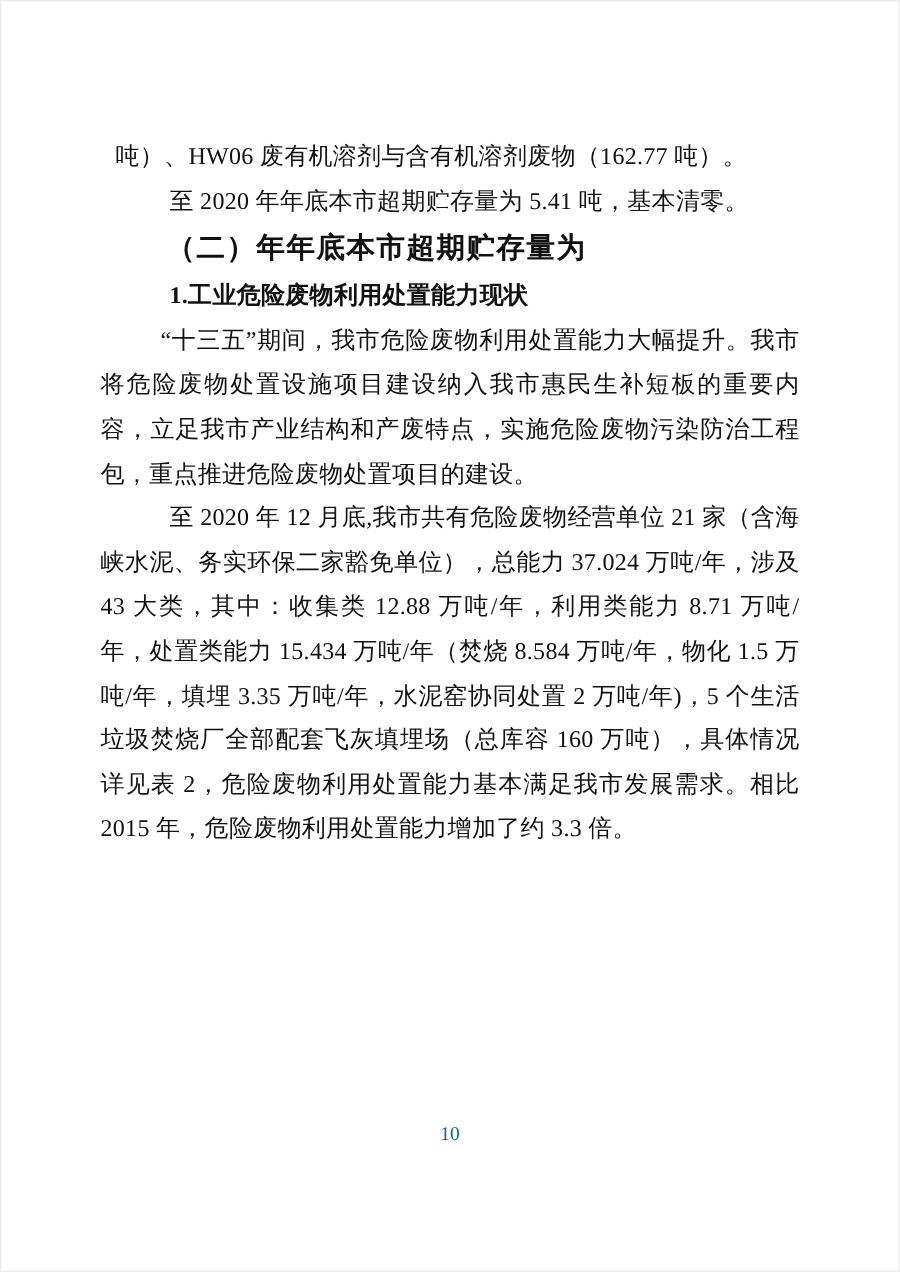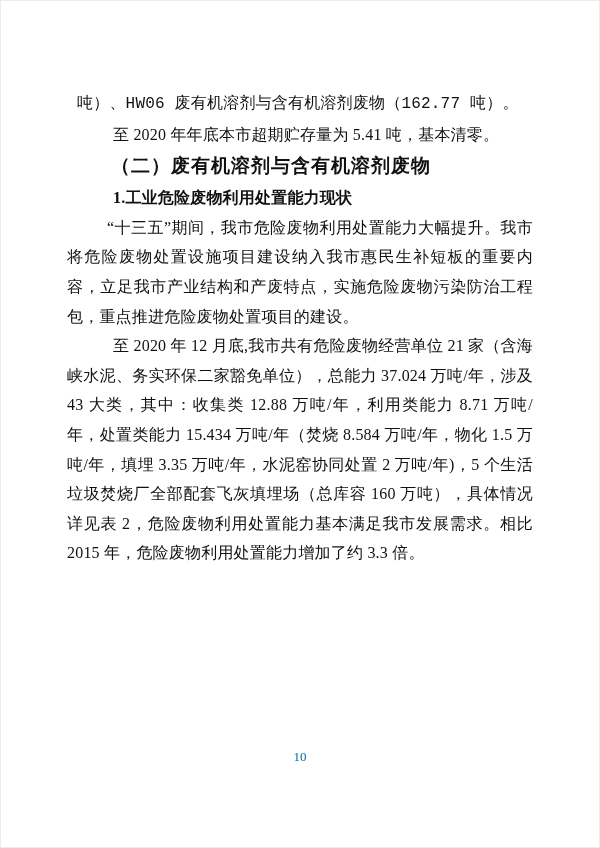--- a/index.html
+++ b/index.html
@@ -24,21 +24,21 @@
     top: 89px;
   }
   .content p {
     font-size: 16px;
     line-height: 29.6px;
     text-align: justify;
     text-justify: inter-ideograph;
     color: #111111;
     letter-spacing: 0.2px;
   }
-  p.cont { text-indent: 10px; font-family: Liberation Mono, monospace; }
+  p.cont { text-indent: 10px; }
   p.body-indent { text-indent: 46px; }
   p.body-indent-sm { text-indent: 32px; }
   p.body-indent-q { text-indent: 40px; }
   p.h3 {
     font-weight: bold;
     text-indent: 46px;
     text-align: left;
   }
   p.h2 {
     font-weight: bold;
@@ -62,21 +62,21 @@
     font-family: "Liberation Serif", "DejaVu Serif", serif;
   }
 </style>
 </head>
 <body>
 
 <div class="page">
   <div class="content">
     <p class="cont">吨）、HW06 废有机溶剂与含有机溶剂废物（162.77 吨）。</p>
     <p class="body-indent">至 2020 年年底本市超期贮存量为 5.41 吨，基本清零。</p>
-    <p class="h2">（二）废有机溶剂与含有机溶剂废物</p>
+    <p class="h2">（二）年年底本市超期贮存量为</p>
     <p class="h3">1.工业危险废物利用处置能力现状</p>
     <p class="body-indent-q">“十三五”期间，我市危险废物利用处置能力大幅提升。我市将危险废物处置设施项目建设纳入我市惠民生补短板的重要内容，立足我市产业结构和产废特点，实施危险废物污染防治工程包，重点推进危险废物处置项目的建设。</p>
     <p class="body-indent">至 2020 年 12 月底,我市共有危险废物经营单位 21 家（含海峡水泥、务实环保二家豁免单位），总能力 37.024 万吨/年，涉及 43 大类，其中：收集类 12.88 万吨/年，利用类能力 8.71 万吨/年，处置类能力 15.434 万吨/年（焚烧 8.584 万吨/年，物化 1.5 万吨/年，填埋 3.35 万吨/年，水泥窑协同处置 2 万吨/年)，5 个生活垃圾焚烧厂全部配套飞灰填埋场（总库容 160 万吨），具体情况详见表 2，危险废物利用处置能力基本满足我市发展需求。相比 2015 年，危险废物利用处置能力增加了约 3.3 倍。</p>
   </div>
   <div class="page-footer">
     <span class="page-number">10</span>
   </div>
 </div>
 
 </body></html>

